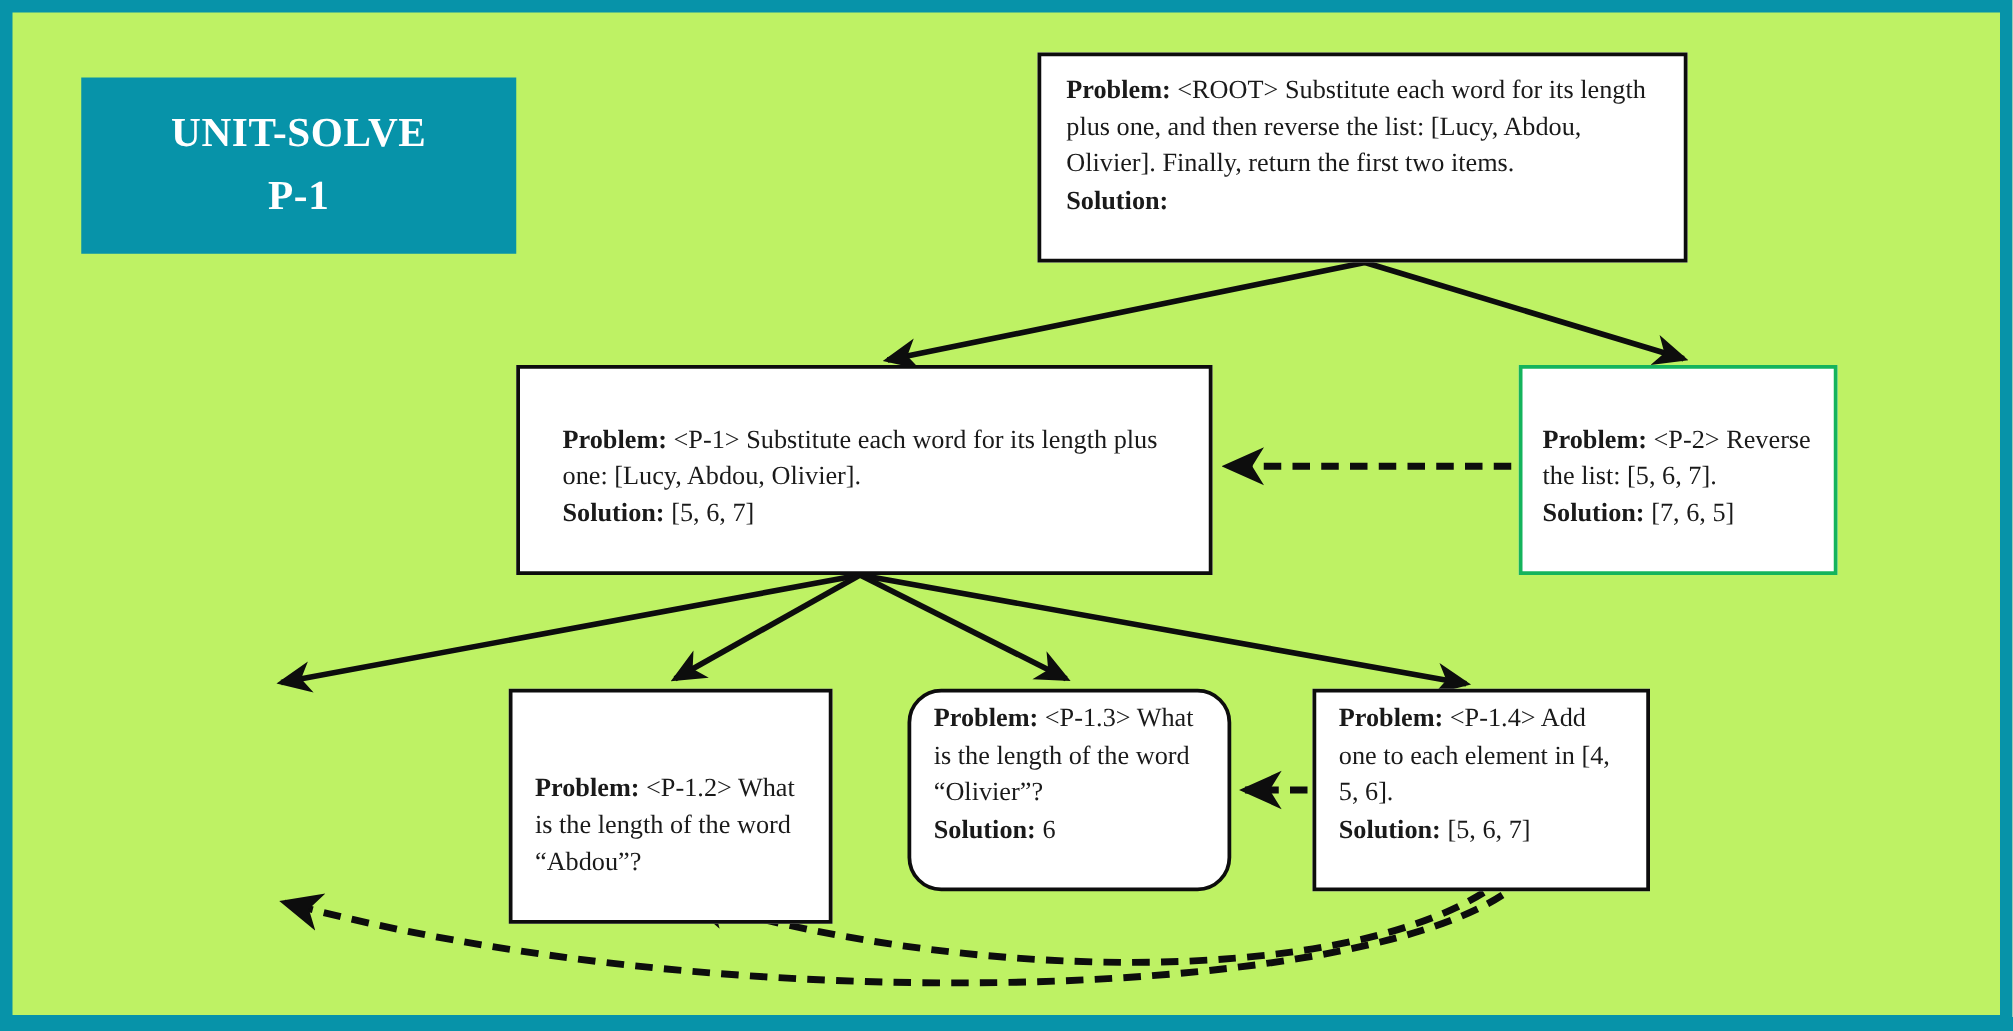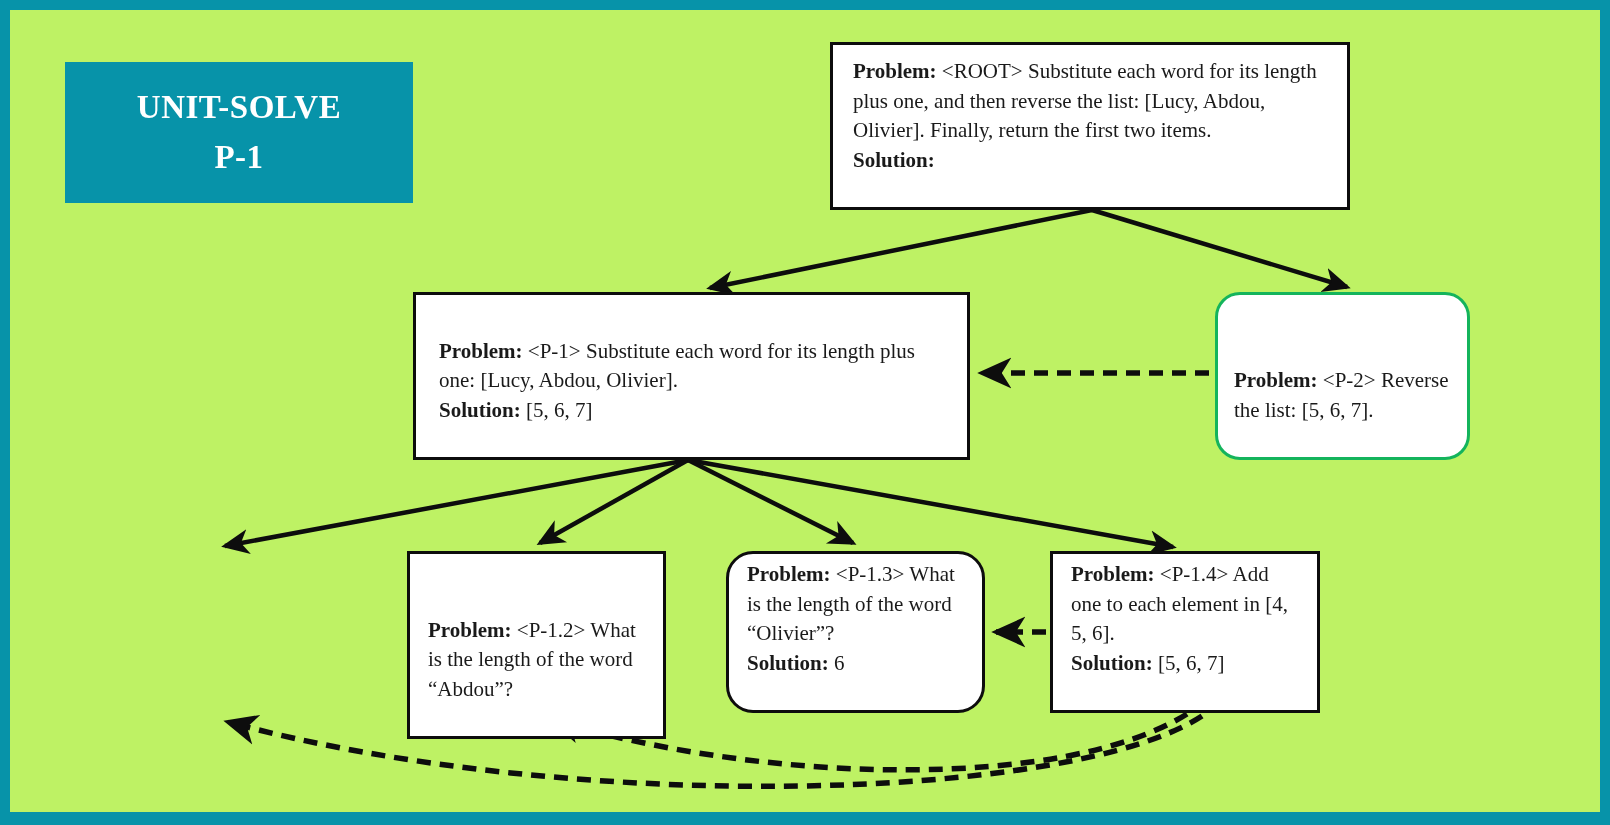--- a/index.html
+++ b/index.html
@@ -34,29 +34,29 @@
     position:absolute;
     background:#ffffff;
     border:3.5px solid #0d0d0d;
     display:flex;
     align-items:flex-end;
     color:#1a1a1a;
     font-size:21px;
     line-height:1.42;
   }
   .node .txt{ padding:10px 18px; width:100%; }
-  .node.highlight{ border-color:#14b45c;border-radius:25px; }
+  .node.highlight{ border-color:#14b45c; }
   .lbl{ font-weight:700; }
   .sol{ display:block; }
 
   
   .n-root { left:820px; top:32px;  width:520px; height:168px; }
   .n-root .txt{ padding:10px 20px; }
   .n-p1   { left:403px; top:282px; width:557px; height:168px; }
-  .n-p1 .txt{ padding:10px 23px; }
+  .n-p1 .txt{ padding:10px 34px; }
   .n-p2   { left:1205px;top:282px; width:255px; height:168px; }
   .n-p2 .txt{ padding:10px 16px; }
   .n-p11  { left:73px;  top:541px; width:259px; height:162px; }
   .n-p12  { left:397px; top:541px; width:259px; height:188px; }
   .n-p13  { left:716px; top:541px; width:259px; height:162px;border-radius:27px; }
   .n-p14  { left:1040px;top:541px; width:270px; height:162px; }
 
   svg.edges{
     position:absolute;left:0;top:0;width:1590px;height:802px;
     pointer-events:none;
@@ -111,20 +111,22 @@
         <span>&lt;P-1&gt; Substitute each word for its length plus one: [Lucy, Abdou, Olivier].</span>
         <span class="sol"><span class="lbl">Solution:</span>
         <span>[5, 6, 7]</span></span>
       </p>
     </div>
 
     <div class="node n-p2 highlight">
       <p class="txt">
         <span class="lbl">Problem:</span>
         <span>&lt;P-2&gt; Reverse the list: [5, 6, 7].</span>
+        <span class="sol"><span class="lbl">Solution:</span>
+        <span>[7, 6, 5]</span></span>
       </p>
     </div>
 
 
     <div class="node n-p12">
       <p class="txt">
         <span class="lbl">Problem:</span>
         <span>&lt;P-1.2&gt; What is the length of the word “Abdou”?</span>
       </p>
     </div>

